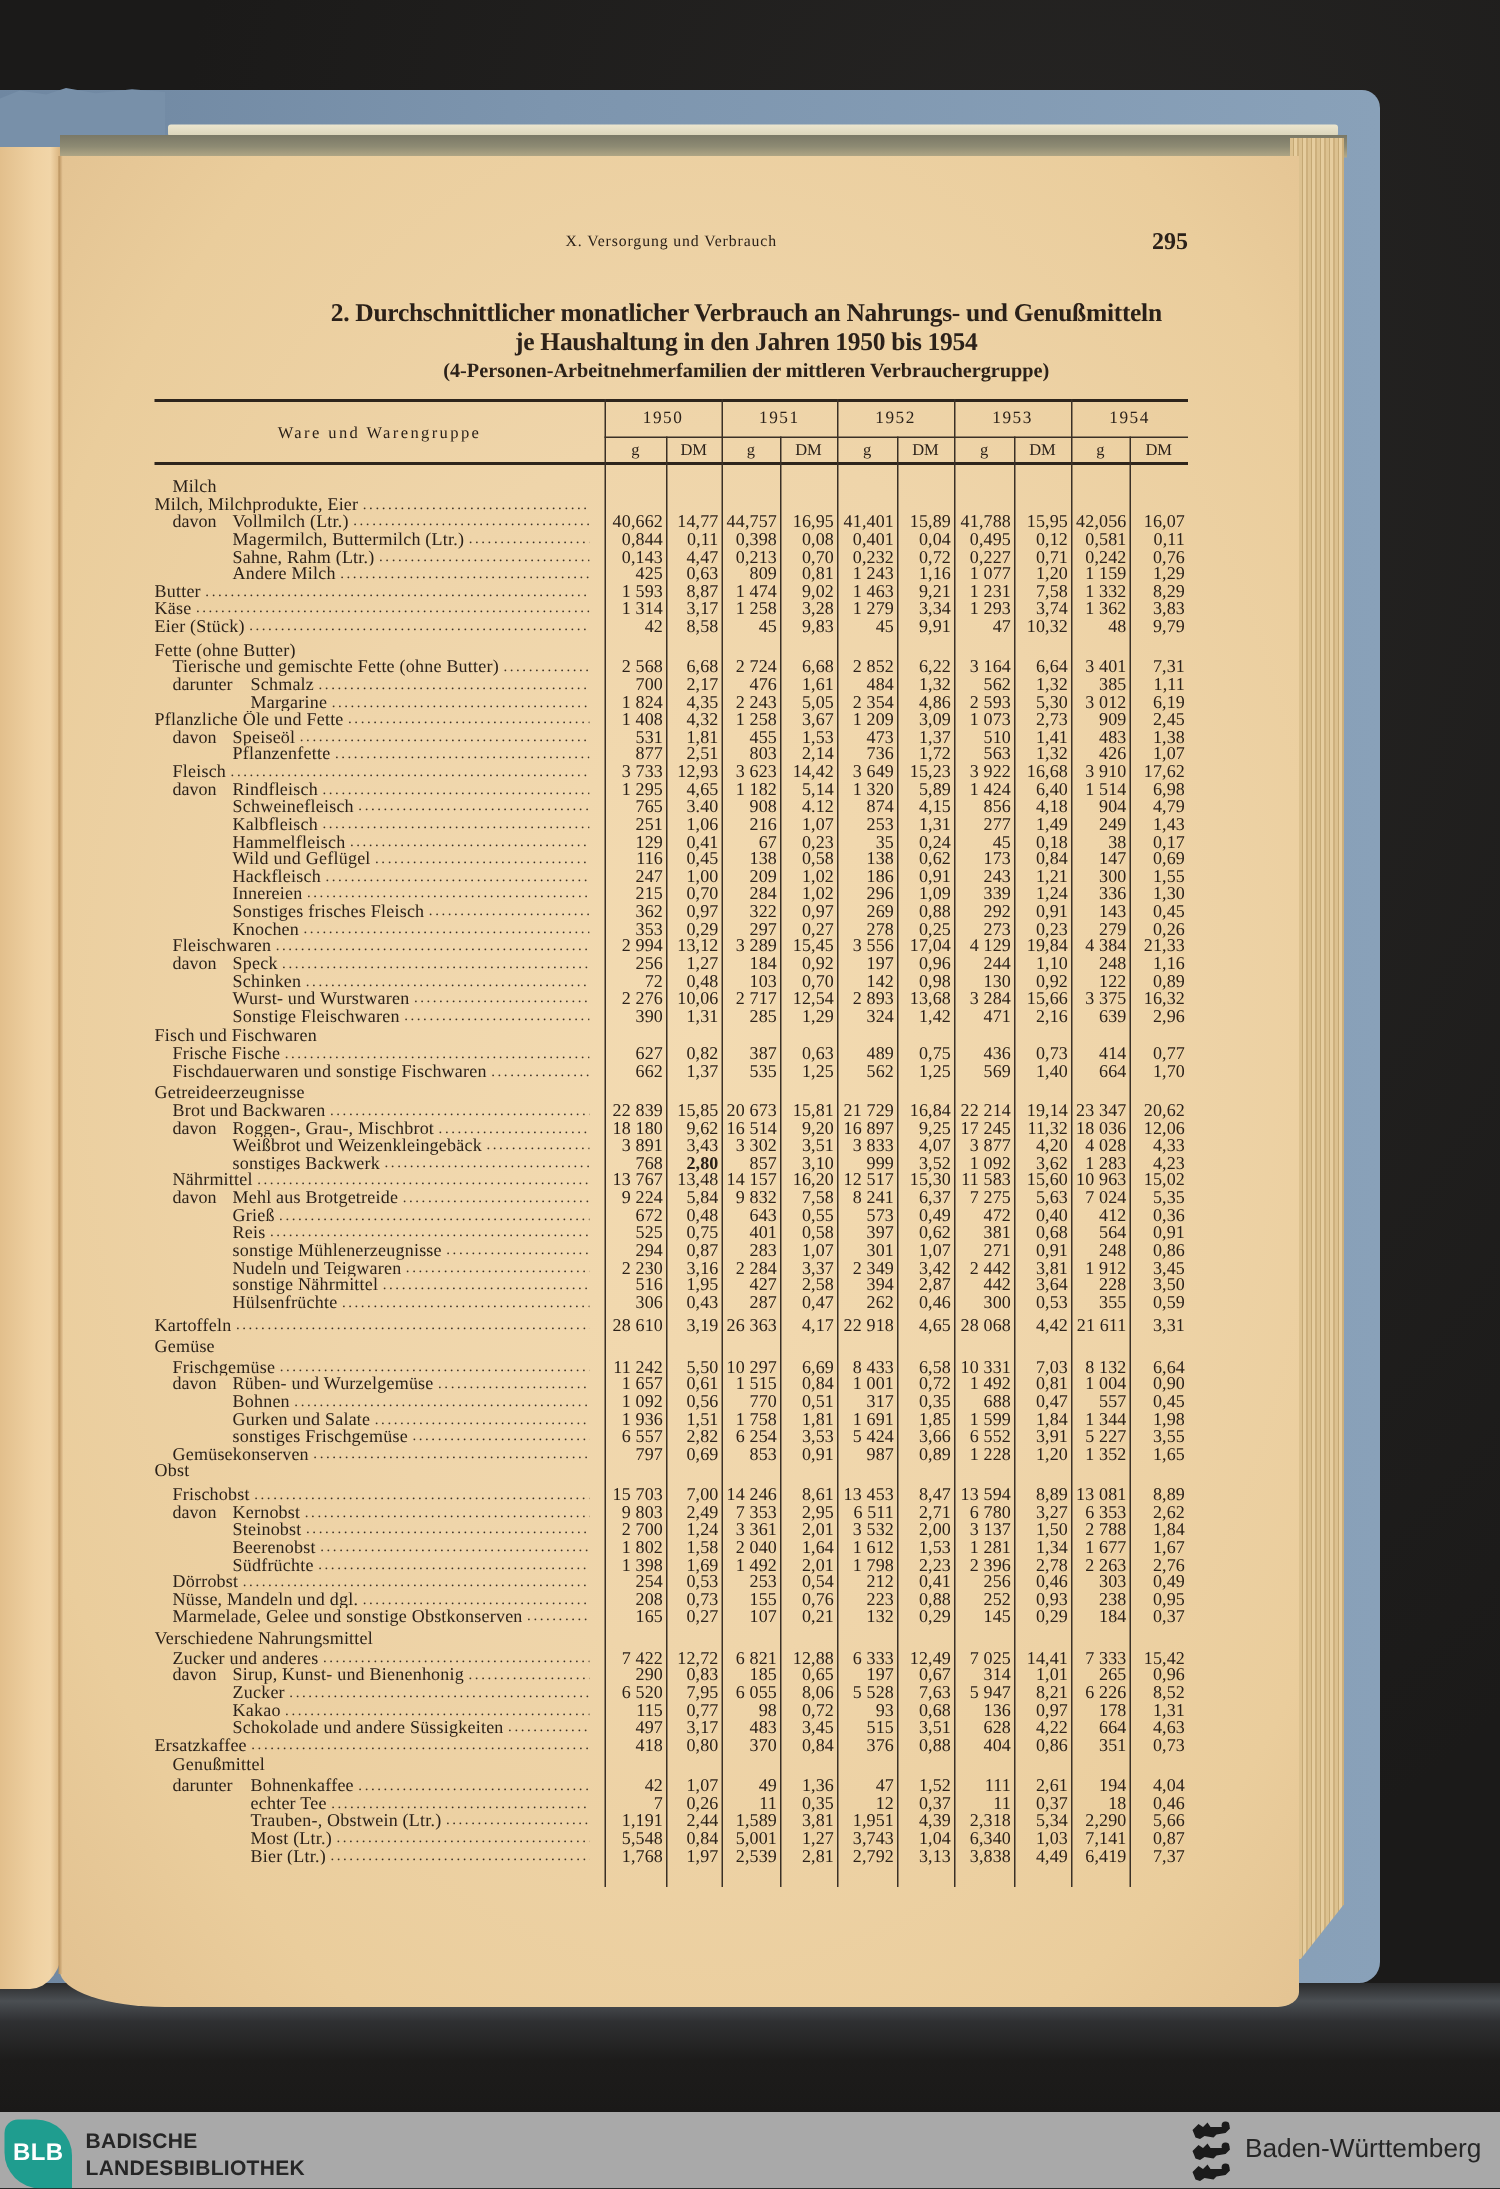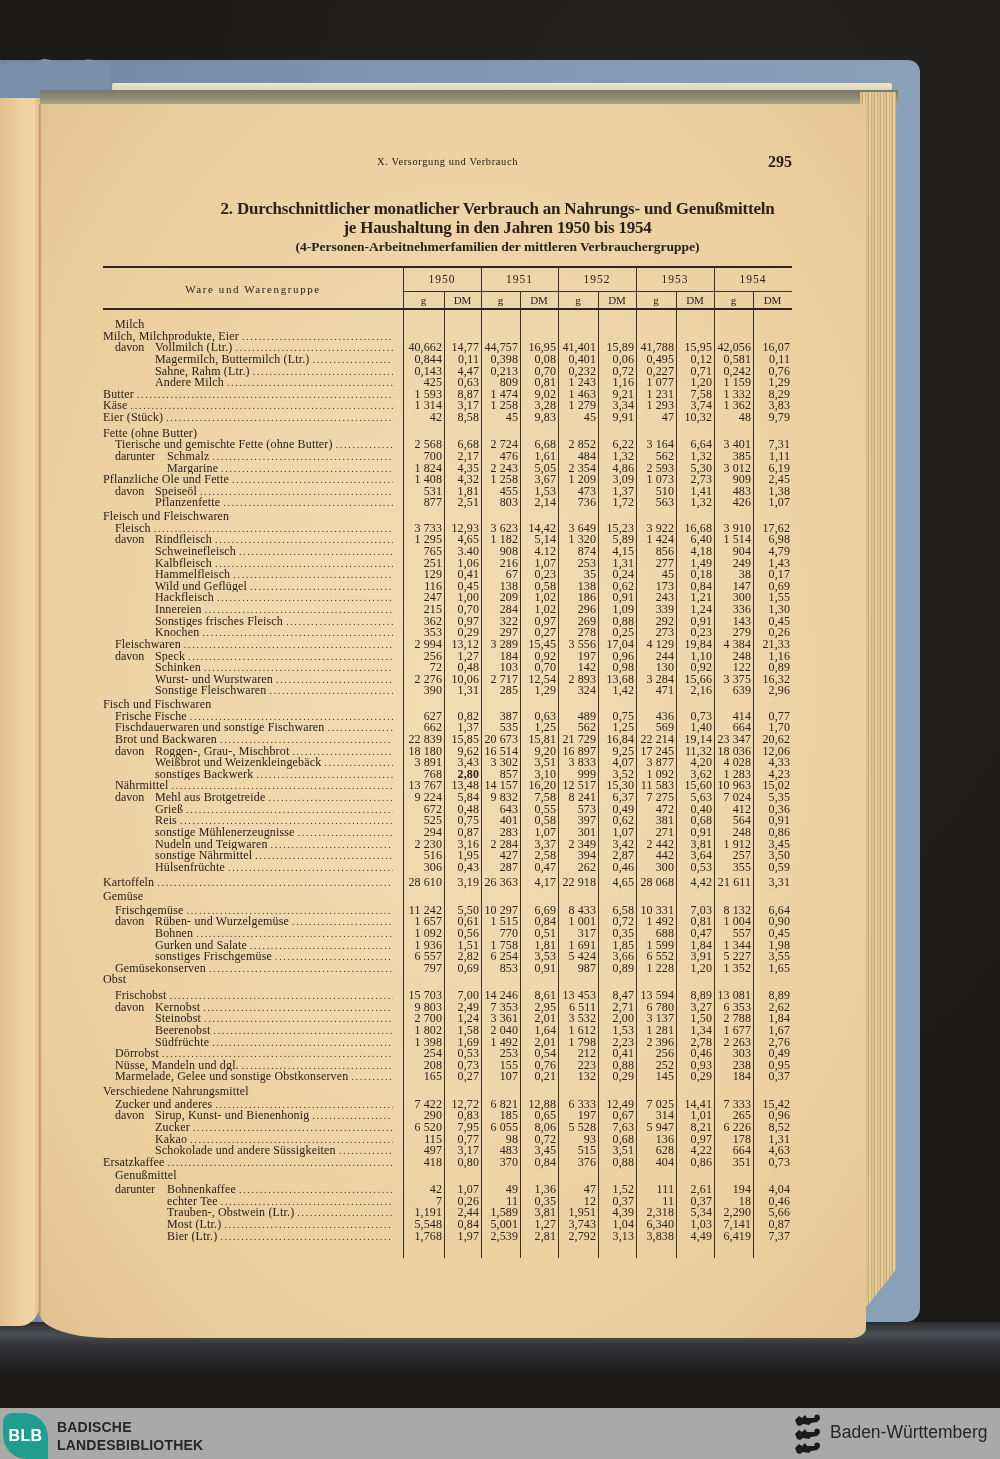--- a/index.html
+++ b/index.html
@@ -153,21 +153,21 @@
         <div class="row">
           <div class="stub" style="padding-left: 52px;">
             <span class="label">Magermilch, Buttermilch (Ltr.)</span>
             <span class="leader"></span>
           </div>
           <div class="num" style="width: 41px;">0,844</div>
           <div class="num" style="width: 37px;">0,11</div>
           <div class="num" style="width: 39px;">0,398</div>
           <div class="num" style="width: 38px;">0,08</div>
           <div class="num" style="width: 40px;">0,401</div>
-          <div class="num" style="width: 38px;">0,06</div>
+          <div class="num" style="width: 38px;">0,04</div>
           <div class="num" style="width: 40px;">0,495</div>
           <div class="num" style="width: 38px;">0,12</div>
           <div class="num" style="width: 39px;">0,581</div>
           <div class="num" style="width: 39px;">0,11</div>
         </div>
         <div class="row">
           <div class="stub" style="padding-left: 52px;">
             <span class="label">Sahne, Rahm (Ltr.)</span>
             <span class="leader"></span>
           </div>
@@ -342,25 +342,20 @@
           <div class="num" style="width: 37px;">2,51</div>
           <div class="num" style="width: 39px;">803</div>
           <div class="num" style="width: 38px;">2,14</div>
           <div class="num" style="width: 40px;">736</div>
           <div class="num" style="width: 38px;">1,72</div>
           <div class="num" style="width: 40px;">563</div>
           <div class="num" style="width: 38px;">1,32</div>
           <div class="num" style="width: 39px;">426</div>
           <div class="num" style="width: 39px;">1,07</div>
         </div>
-        <div class="row" style="margin-top: 2px;">
-          <div class="stub" style="padding-left: 0px;">
-            <span class="label">Fleisch und Fleischwaren</span>
-          </div>
-        </div>
         <div class="row">
           <div class="stub" style="padding-left: 12px;">
             <span class="label">Fleisch</span>
             <span class="leader"></span>
           </div>
           <div class="num" style="width: 41px;">3 733</div>
           <div class="num" style="width: 37px;">12,93</div>
           <div class="num" style="width: 39px;">3 623</div>
           <div class="num" style="width: 38px;">14,42</div>
           <div class="num" style="width: 40px;">3 649</div>
@@ -626,20 +621,25 @@
           <div class="num" style="width: 37px;">1,37</div>
           <div class="num" style="width: 39px;">535</div>
           <div class="num" style="width: 38px;">1,25</div>
           <div class="num" style="width: 40px;">562</div>
           <div class="num" style="width: 38px;">1,25</div>
           <div class="num" style="width: 40px;">569</div>
           <div class="num" style="width: 38px;">1,40</div>
           <div class="num" style="width: 39px;">664</div>
           <div class="num" style="width: 39px;">1,70</div>
         </div>
+        <div class="row" style="margin-top: 3px;">
+          <div class="stub" style="padding-left: 0px;">
+            <span class="label">Getreideerzeugnisse</span>
+          </div>
+        </div>
         <div class="row">
           <div class="stub" style="padding-left: 12px;">
             <span class="label">Brot und Backwaren</span>
             <span class="leader"></span>
           </div>
           <div class="num" style="width: 41px;">22 839</div>
           <div class="num" style="width: 37px;">15,85</div>
           <div class="num" style="width: 39px;">20 673</div>
           <div class="num" style="width: 38px;">15,81</div>
           <div class="num" style="width: 40px;">21 729</div>
@@ -801,21 +801,21 @@
             <span class="leader"></span>
           </div>
           <div class="num" style="width: 41px;">516</div>
           <div class="num" style="width: 37px;">1,95</div>
           <div class="num" style="width: 39px;">427</div>
           <div class="num" style="width: 38px;">2,58</div>
           <div class="num" style="width: 40px;">394</div>
           <div class="num" style="width: 38px;">2,87</div>
           <div class="num" style="width: 40px;">442</div>
           <div class="num" style="width: 38px;">3,64</div>
-          <div class="num" style="width: 39px;">257</div>
+          <div class="num" style="width: 39px;">228</div>
           <div class="num" style="width: 39px;">3,50</div>
         </div>
         <div class="row">
           <div class="stub" style="padding-left: 52px;">
             <span class="label">Hülsenfrüchte</span>
             <span class="leader"></span>
           </div>
           <div class="num" style="width: 41px;">306</div>
           <div class="num" style="width: 37px;">0,43</div>
           <div class="num" style="width: 39px;">287</div>

